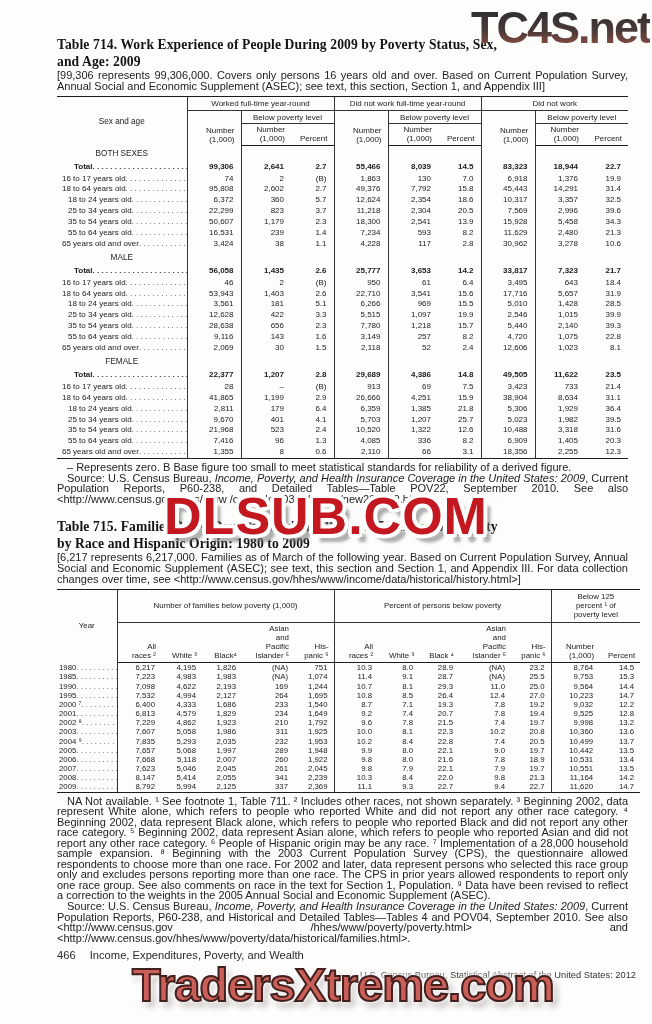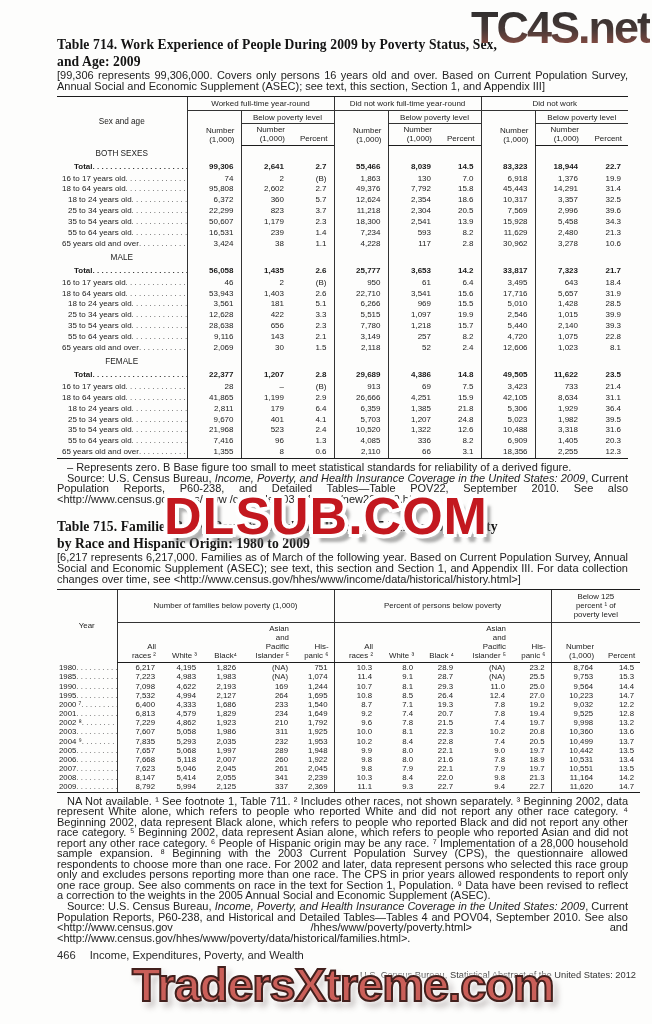--- a/index.html
+++ b/index.html
@@ -396,21 +396,21 @@
             </tr>
             <tr>
               <td class="stub">
                 <span class="stubflex ind2">
                   <span class="lbl">55 to 64 years old</span>
                   <span class="ldr"></span>
                 </span>
               </td>
               <td class="num c0">9,116</td>
               <td class="num c1">143</td>
-              <td class="num c2">2.1</td>
+              <td class="num c2">1.6</td>
               <td class="num c0">3,149</td>
               <td class="num c1">257</td>
               <td class="num c2">8.2</td>
               <td class="num c0">4,720</td>
               <td class="num c1">1,075</td>
               <td class="num c2">22.8</td>
             </tr>
             <tr>
               <td class="stub">
                 <span class="stubflex ind1">
@@ -480,21 +480,21 @@
                   <span class="lbl">18 to 64 years old</span>
                   <span class="ldr"></span>
                 </span>
               </td>
               <td class="num c0">41,865</td>
               <td class="num c1">1,199</td>
               <td class="num c2">2.9</td>
               <td class="num c0">26,666</td>
               <td class="num c1">4,251</td>
               <td class="num c2">15.9</td>
-              <td class="num c0">42,105</td>
+              <td class="num c0">38,904</td>
               <td class="num c1">8,634</td>
               <td class="num c2">31.1</td>
             </tr>
             <tr>
               <td class="stub">
                 <span class="stubflex ind2">
                   <span class="lbl">18 to 24 years old</span>
                   <span class="ldr"></span>
                 </span>
               </td>
@@ -513,21 +513,21 @@
                 <span class="stubflex ind2">
                   <span class="lbl">25 to 34 years old</span>
                   <span class="ldr"></span>
                 </span>
               </td>
               <td class="num c0">9,670</td>
               <td class="num c1">401</td>
               <td class="num c2">4.1</td>
               <td class="num c0">5,703</td>
               <td class="num c1">1,207</td>
-              <td class="num c2">24.8</td>
+              <td class="num c2">25.7</td>
               <td class="num c0">5,023</td>
               <td class="num c1">1,982</td>
               <td class="num c2">39.5</td>
             </tr>
             <tr>
               <td class="stub">
                 <span class="stubflex ind2">
                   <span class="lbl">35 to 54 years old</span>
                   <span class="ldr"></span>
                 </span>

